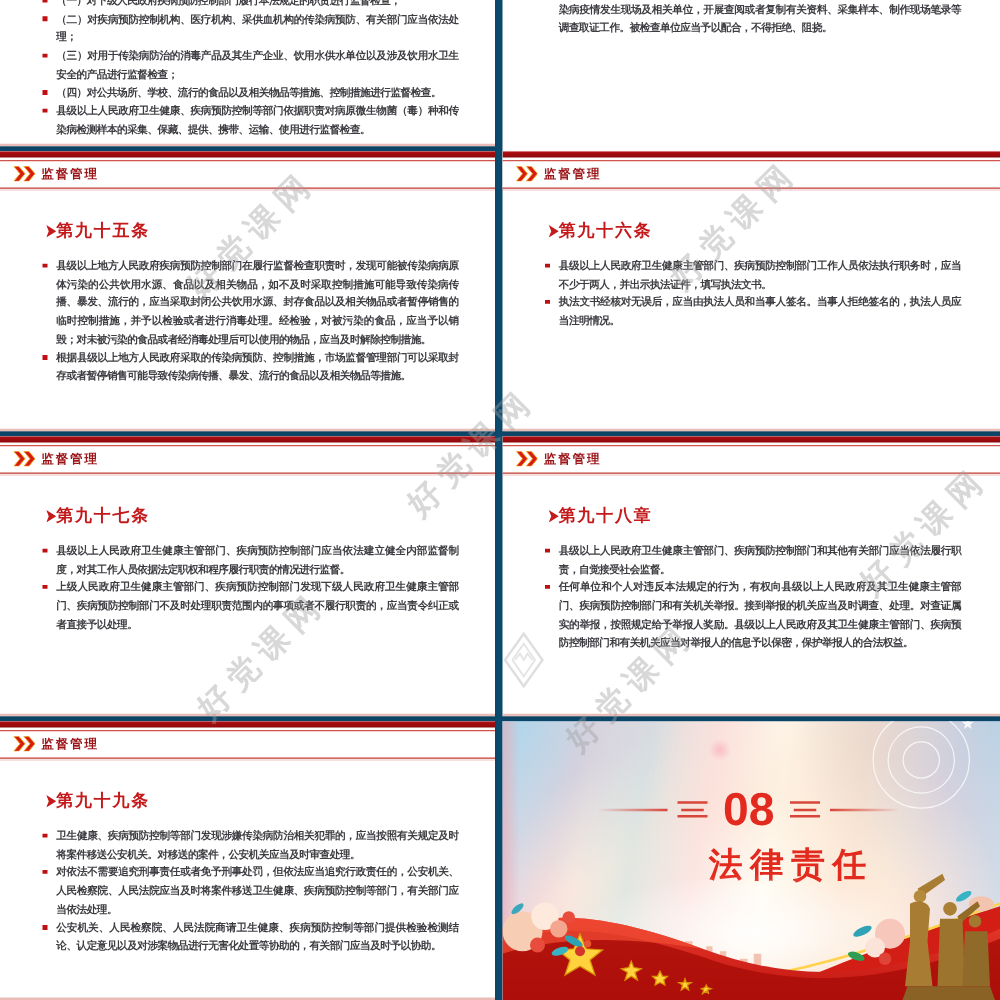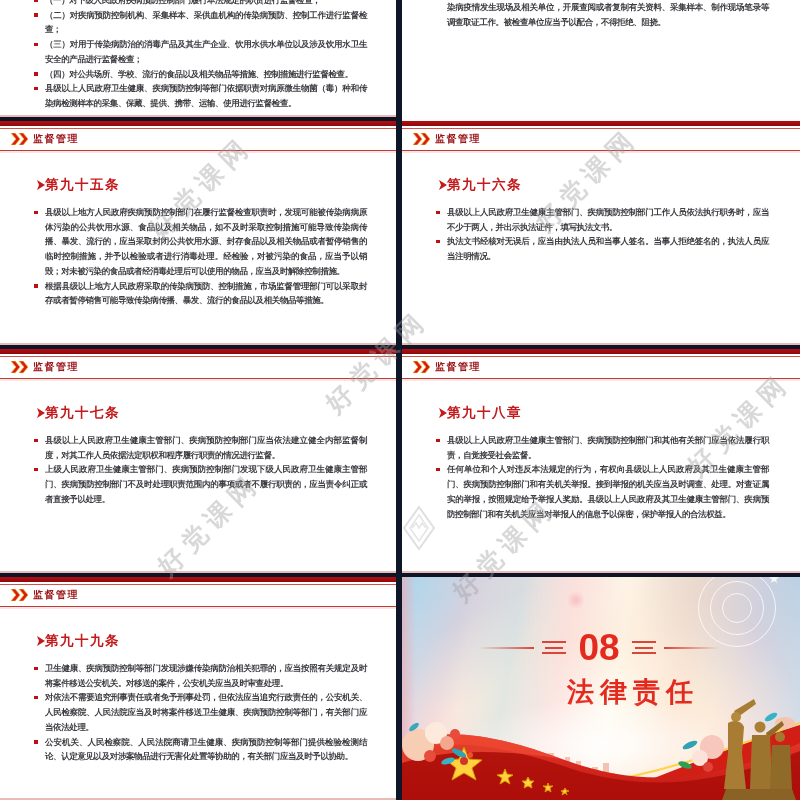--- a/index.html
+++ b/index.html
@@ -1,17 +1,17 @@
 <!DOCTYPE html>
 <html><head>
 <meta charset="utf-8">
 <style>
   html,body{margin:0;padding:0;background:#e0e0e0;}
   *{box-sizing:border-box;}
-  .page{position:relative;width:800px;height:800px;background:#0f172a;overflow:hidden;
+  .page{position:relative;width:800px;height:800px;background:#0c4a6e;overflow:hidden;
         font-family:"Liberation Sans","DejaVu Sans",sans-serif;}
   
   .slide{position:absolute;background:#ffffff;box-shadow:0 1px 3px rgba(0,0,0,.18);overflow:hidden;}
   .topbar{position:absolute;top:0;left:0;right:0;height:5px;
           background:linear-gradient(180deg,#b30e12,#8c090c);}
   .topline{position:absolute;top:7px;left:0;right:0;height:1px;background:#d0534c;}
   .bline{position:absolute;bottom:0;left:0;right:0;height:2px;background:#eabcb8;}
   
   .shead{position:absolute;top:11px;left:11px;display:flex;align-items:center;gap:5px;}
   .shead .htxt{font-size:10px;font-weight:700;color:#9c1519;letter-spacing:1.5px;}
@@ -63,21 +63,21 @@
   .scene{position:absolute;left:0;bottom:0;}
 </style>
 </head>
 <body>
 
 <div class="page">
 
   <section class="slide" style="left:0;top:0;width:396px;height:117px;">
     <div class="bullets" style="top:-7px;">
       <p>（一）对下级人民政府疾病预防控制部门履行本法规定的职责进行监督检查；</p>
-      <p>（二）对疾病预防控制机构、采集样本、采供血机构的传染病预防、控制工作进行监督检查；</p>
+      <p>（二）对疾病预防控制机构、医疗机构、采供血机构的传染病预防、有关部门应当依法处理；</p>
       <p>（三）对用于传染病防治的消毒产品及其生产企业、饮用水供水单位以及涉及饮用水卫生安全的产品进行监督检查；</p>
       <p>（四）对公共场所、学校、流行的食品以及相关物品等措施、控制措施进行监督检查。</p>
       <p>县级以上人民政府卫生健康、疾病预防控制等部门依据职责对病原微生物菌（毒）种和传染病检测样本的采集、保藏、提供、携带、运输、使用进行监督检查。</p>
     </div>
     <div class="bline"></div>
   </section>
 
   <section class="slide" style="left:402px;top:0;width:398px;height:150px;">
     <div class="bullets nomark" style="top:0;">
       <p>染病疫情发生现场及相关单位，开展查阅或者复制有关资料、采集样本、制作现场笔录等调查取证工作。被检查单位应当予以配合，不得拒绝、阻挠。</p>

